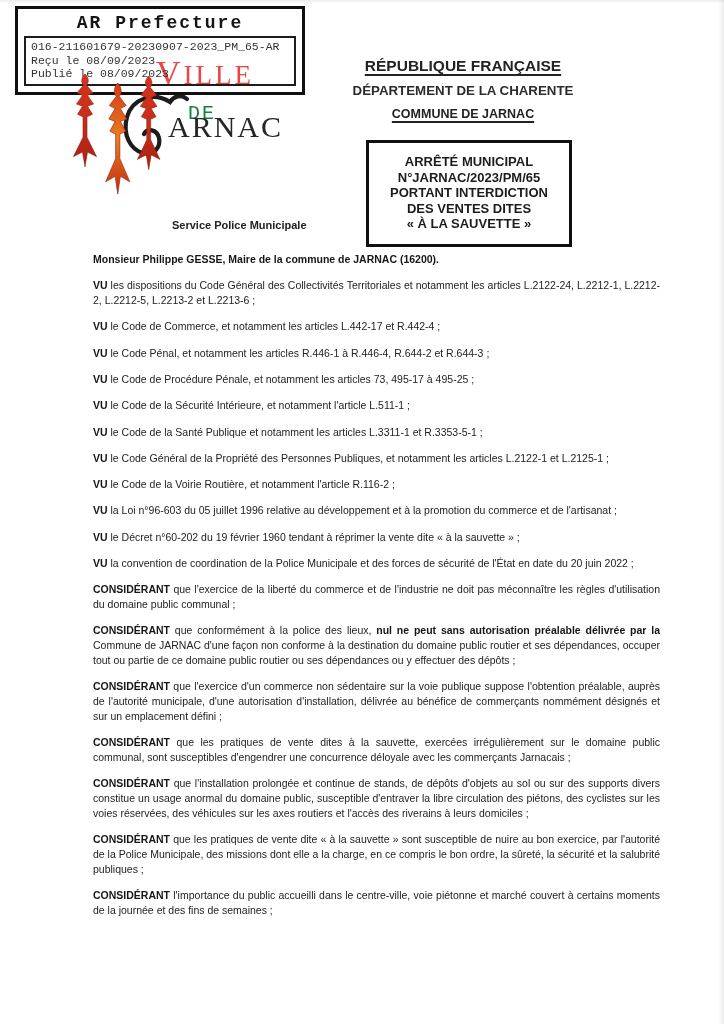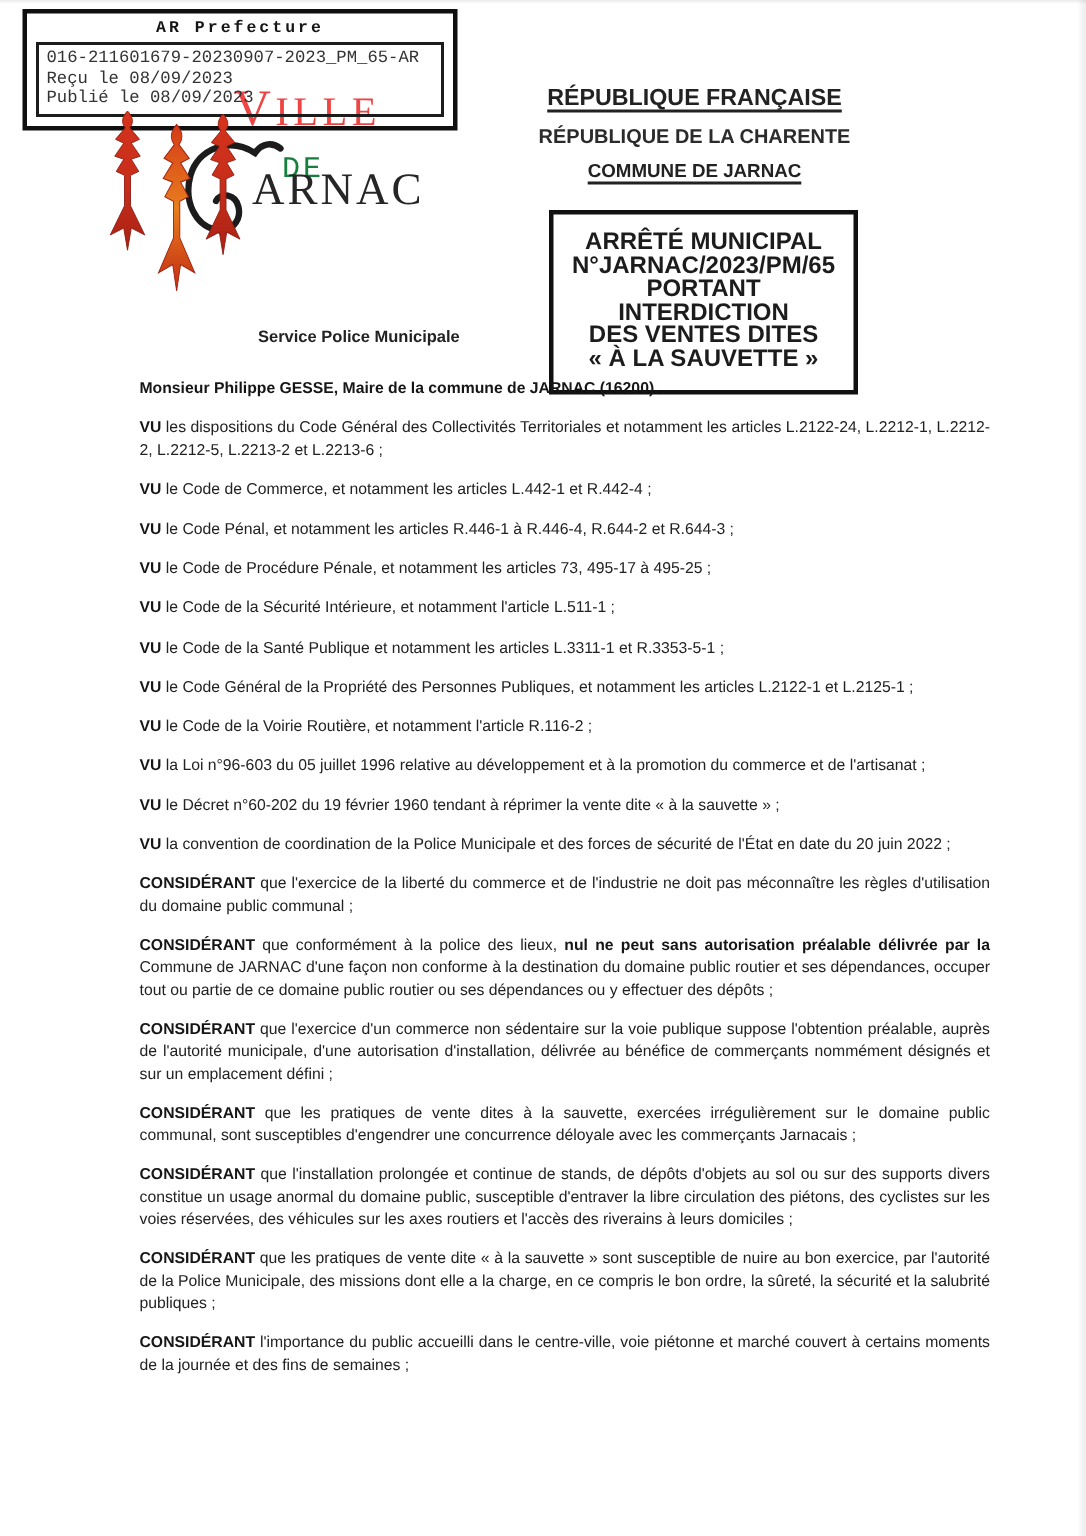--- a/index.html
+++ b/index.html
@@ -22,21 +22,21 @@
     pointer-events:none;
   }
 
   
   .stamp{
     position:absolute;left:15px;top:6px;width:284px;z-index:4;
     border:3px solid #101010;background:transparent;
   }
   .stamp-title{
     font-family:"Liberation Mono","DejaVu Sans Mono",monospace;
-    font-weight:bold;font-size:11px;letter-spacing:2px;
+    font-weight:bold;font-size:18px;letter-spacing:2px;
     text-align:center;padding:4px 0 3px;color:#151515;
   }
   .stamp-inner{
     border:2px solid #1c1c1c;margin:0 6px 6px;padding:2px 5px 3px;
     font-family:"Liberation Mono","DejaVu Sans Mono",monospace;
     font-size:11.5px;line-height:13.5px;color:#333;white-space:nowrap;
   }
 
   
   .logo{position:absolute;left:0;top:0;z-index:2;}
@@ -70,21 +70,21 @@
   .gov-l3{
     font-weight:bold;font-size:12.5px;color:#222;
     text-decoration:underline;text-underline-offset:3px;text-decoration-thickness:1.5px;
   }
 
   
   .title-box{
     position:absolute;left:366px;top:140px;width:190px;z-index:1;
     border:3px solid #101010;padding:11px 5px 12px;text-align:center;
   }
-  .title-box div{font-weight:bold;font-size:16px;line-height:15.6px;color:#1c1c1c;text-align:center;}
+  .title-box div{font-weight:bold;font-size:13px;line-height:15.6px;color:#1c1c1c;text-align:center;}
 
   .service{
     position:absolute;left:124px;top:219px;
     font-weight:bold;font-size:11px;color:#222;z-index:1;margin-left:48px;
   }
 
   
   .doc-body{
     position:absolute;left:68px;top:252px;width:592px;z-index:1;
   }
@@ -136,38 +136,38 @@
       </linearGradient>
       <path id="fishP" d="M15 0 C18.5 3.5 19.5 7.5 16.5 11 L23 18.5 L17.5 21 L23.5 29.5 L17.5 31.5 L22.5 39.5 L17 42 L17 62 L26.5 81 L17.5 76.5 L15 91 L12.5 76.5 L3.5 81 L13 62 L13 42 L7.5 39.5 L12.5 31.5 L6.5 29.5 L12.5 21 L7 18.5 L13.5 11 C10.5 7.5 11.5 3.5 15 0 Z"></path>
     </defs>
     <use href="#fishP" transform="translate(6,4) scale(1,1.02)" fill="url(#gRed)" stroke="#8f1d12" stroke-width="0.6"></use>
     <use href="#fishP" transform="translate(38,13) scale(1.05,1.22)" fill="url(#gOrange)" stroke="#a32413" stroke-width="0.6"></use>
     <use href="#fishP" transform="translate(70,6) scale(0.98,1.03)" fill="url(#gRed)" stroke="#8f1d12" stroke-width="0.6"></use>
   </svg>
 
   <div class="gov">
     <div class="gov-l1">RÉPUBLIQUE FRANÇAISE</div>
-    <div class="gov-l2">RÉPUBLIQUE DE LA CHARENTE</div>
+    <div class="gov-l2">DÉPARTEMENT DE LA CHARENTE</div>
     <div class="gov-l3">COMMUNE DE JARNAC</div>
   </div>
 
   <div class="title-box">
     <div>ARRÊTÉ MUNICIPAL</div>
     <div>N°JARNAC/2023/PM/65</div>
     <div>PORTANT INTERDICTION</div>
     <div>DES VENTES DITES</div>
     <div>« À LA SAUVETTE »</div>
   </div>
 
   <div class="service">Service Police Municipale</div>
 
   <div class="doc-body">
     <p><b>Monsieur Philippe GESSE, Maire de la commune de JARNAC (16200).</b></p>
     <p><b>VU</b><span> les dispositions du Code Général des Collectivités Territoriales et notamment les articles L.2122-24, L.2212-1, L.2212-2, L.2212-5, L.2213-2 et L.2213-6 ;</span></p>
-    <p><b>VU</b><span> le Code de Commerce, et notamment les articles L.442-1 et R.442-4 ;</span></p>
+    <p><b>VU</b><span> le Code de Commerce, et notamment les articles L.442-17 et R.442-4 ;</span></p>
     <p><b>VU</b><span> le Code Pénal, et notamment les articles R.446-1 à R.446-4, R.644-2 et R.644-3 ;</span></p>
     <p><b>VU</b><span> le Code de Procédure Pénale, et notamment les articles 73, 495-17 à 495-25 ;</span></p>
     <p><b>VU</b><span> le Code de la Sécurité Intérieure, et notamment l'article L.511-1 ;</span></p>
     <p><b>VU</b><span> le Code de la Santé Publique et notamment les articles L.3311-1 et R.3353-5-1 ;</span></p>
     <p><b>VU</b><span> le Code Général de la Propriété des Personnes Publiques, et notamment les articles L.2122-1 et L.2125-1 ;</span></p>
     <p><b>VU</b><span> le Code de la Voirie Routière, et notamment l'article R.116-2 ;</span></p>
     <p><b>VU</b><span> la Loi n°96-603 du 05 juillet 1996 relative au développement et à la promotion du commerce et de l'artisanat ;</span></p>
     <p><b>VU</b><span> le Décret n°60-202 du 19 février 1960 tendant à réprimer la vente dite « à la sauvette » ;</span></p>
     <p><b>VU</b><span> la convention de coordination de la Police Municipale et des forces de sécurité de l'État en date du 20 juin 2022 ;</span></p>
     <p><b>CONSIDÉRANT</b><span> que l'exercice de la liberté du commerce et de l'industrie ne doit pas méconnaître les règles d'utilisation du domaine public communal ;</span></p>

